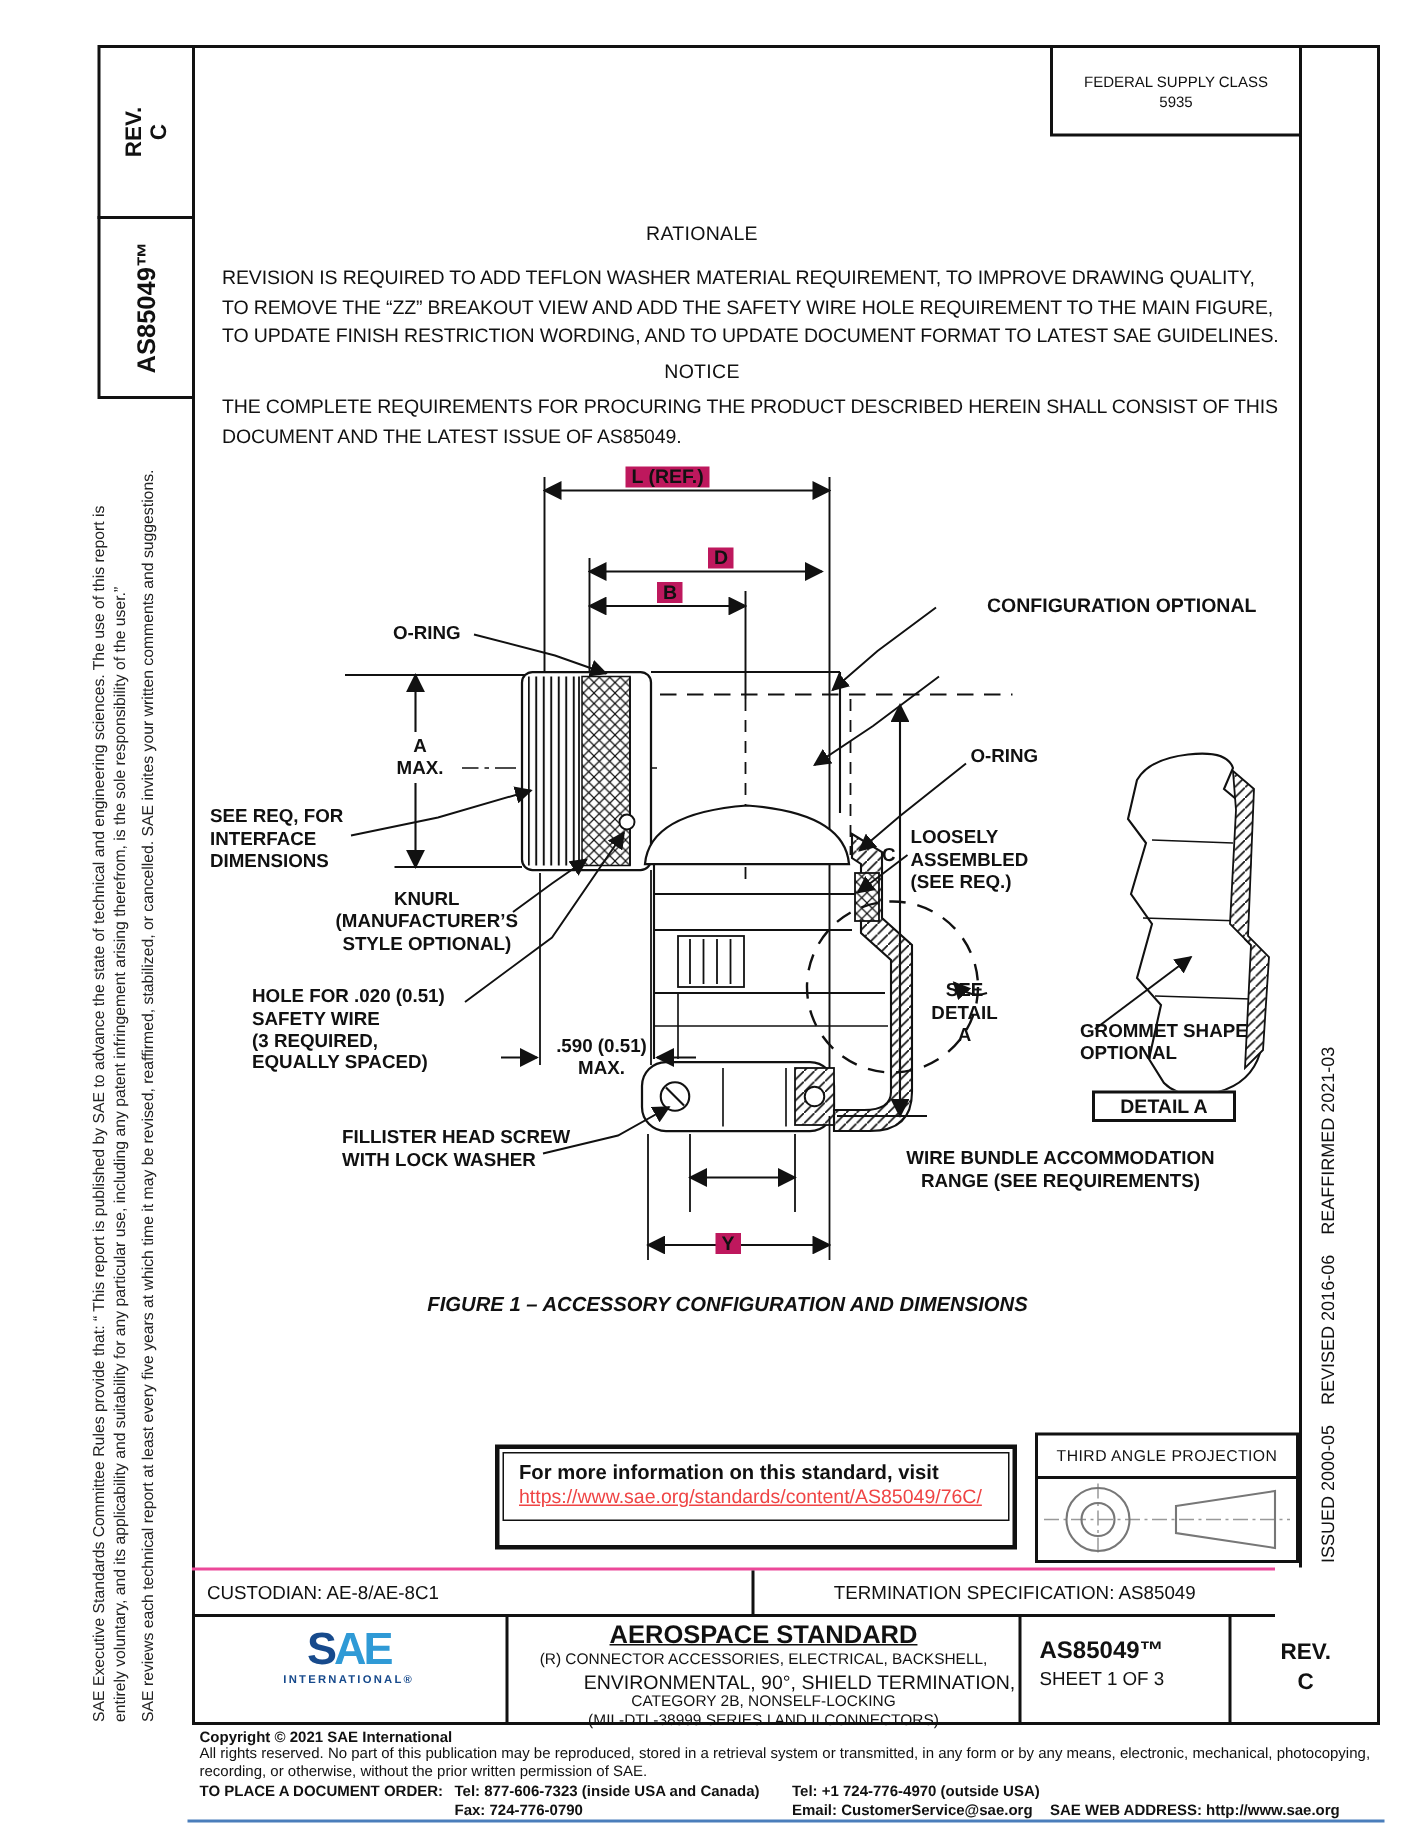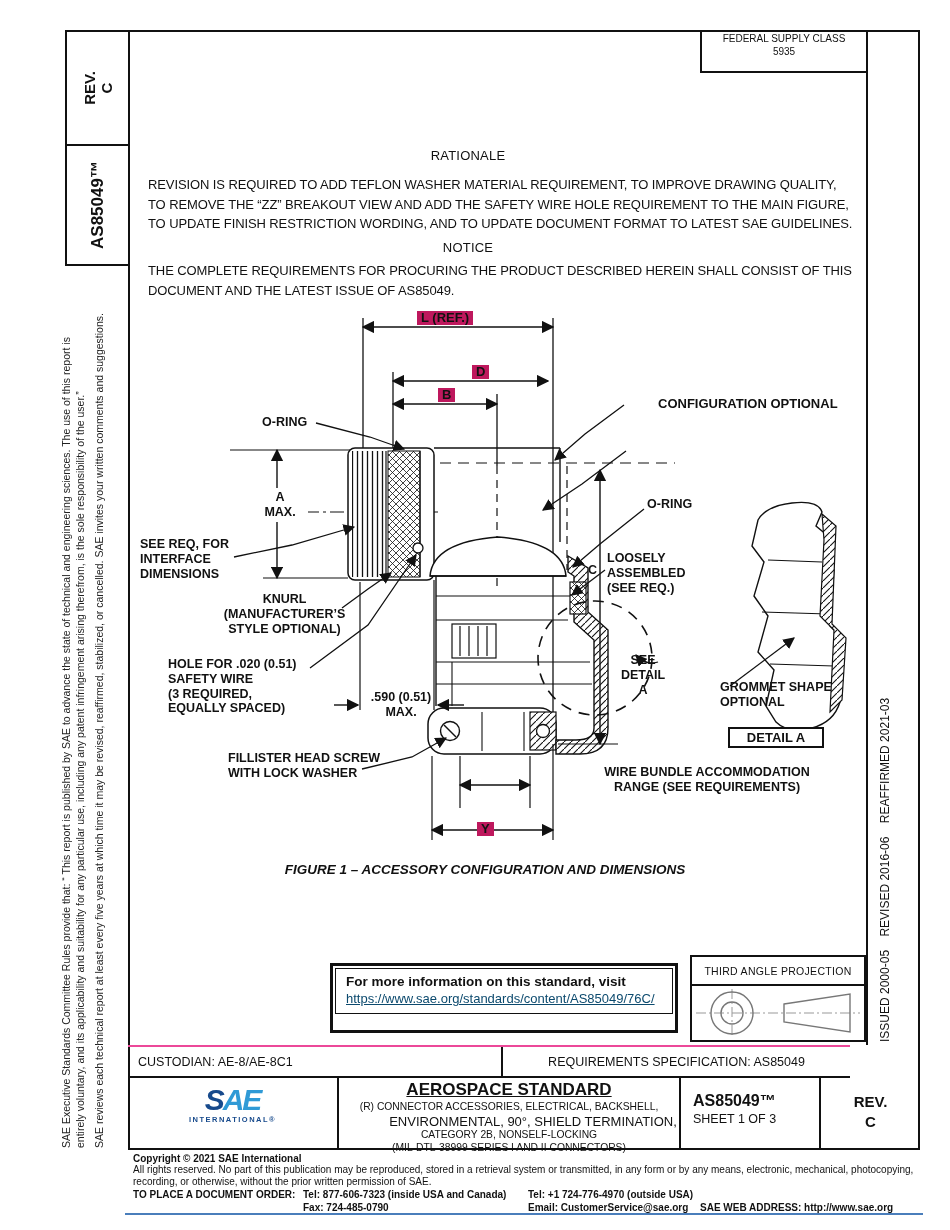--- a/index.html
+++ b/index.html
@@ -17,21 +17,21 @@
            font-size:10.5px;line-height:1.32;color:#222;}
   
   .doc{font-size:13px;line-height:1.5;letter-spacing:-0.1px;}
   .head{font-size:13px;letter-spacing:0.2px;}
   
   .flabel{position:absolute;font-weight:bold;font-size:12.5px;line-height:1.18;white-space:pre-line;}
   .dimlbl{position:absolute;font-weight:bold;font-size:13px;background:#be185d;padding:0 4px;line-height:1.1;}
   
   .infobox-outer{border:3px solid #111;box-sizing:border-box;background:#fff;}
   .infobox-inner{border:1px solid #111;margin:2px;padding:5px 10px 6px 10px;}
-  .link{color:#0c4a6e;text-decoration:underline;font-size:13px;}
+  .link{color:#ef4444;text-decoration:underline;font-size:13px;}
   
   .projbox{border:2px solid #111;box-sizing:border-box;}
   .projhead{border-bottom:2px solid #111;height:27px;display:flex;align-items:center;justify-content:center;
             font-size:10.5px;letter-spacing:0.3px;}
   
   .cell{box-sizing:border-box;}
   .detailA{border:2px solid #111;font-weight:bold;font-size:13px;text-align:center;padding:1px 0;background:#fff;}
   .footer-sm{font-size:10px;line-height:1.18;color:#111;}
   .sae-s{color:#174a8c;} .sae-ae{color:#2f9ad6;}
 </style>
@@ -50,21 +50,21 @@
     <div class="rot b" style="font-size:15px;line-height:1.15;">REV.
 C</div>
   </div>
   <div class="abs frame" style="left:65px;top:144px;width:65px;height:122px;">
     <div class="rot b" style="font-size:17px;">AS85049™</div>
   </div>
 
   <div class="abs" style="left:866px;top:30px;width:2px;height:1015px;background:#111;"></div>
   <div class="abs" style="left:878px;top:1042px;width:440px;transform:rotate(-90deg);transform-origin:0 0;font-size:12px;white-space:pre;">ISSUED 2000-05    REVISED 2016-06    REAFFIRMED 2021-03</div>
 
-  <div class="abs frame ctr" style="left:700px;top:30px;width:168px;height:43px;padding-top:1px;">
+  <div class="abs frame ctr" style="left:700px;top:30px;width:168px;height:61px;padding-top:18px;">
     <div style="font-size:10px;">FEDERAL SUPPLY CLASS</div>
     <div style="font-size:10px;margin-top:2px;">5935</div>
   </div>
 
   <div class="abs ctr head" style="left:148px;top:148px;width:640px;">RATIONALE</div>
   <div class="abs doc pre" style="left:148px;top:175px;width:730px;">REVISION IS REQUIRED TO ADD TEFLON WASHER MATERIAL REQUIREMENT, TO IMPROVE DRAWING QUALITY,
 TO REMOVE THE “ZZ” BREAKOUT VIEW AND ADD THE SAFETY WIRE HOLE REQUIREMENT TO THE MAIN FIGURE,
 TO UPDATE FINISH RESTRICTION WORDING, AND TO UPDATE DOCUMENT FORMAT TO LATEST SAE GUIDELINES.</div>
   <div class="abs ctr head" style="left:148px;top:240px;width:640px;">NOTICE</div>
   <div class="abs doc pre" style="left:148px;top:261px;width:730px;">THE COMPLETE REQUIREMENTS FOR PROCURING THE PRODUCT DESCRIBED HEREIN SHALL CONSIST OF THIS
@@ -231,26 +231,26 @@
       <line x1="4" y1="27" x2="168" y2="27" stroke="#999" stroke-width="1" stroke-dasharray="10 3 2 3"></line>
       <line x1="40" y1="3" x2="40" y2="51" stroke="#999" stroke-width="1" stroke-dasharray="10 3 2 3"></line>
       <circle cx="40" cy="27" r="21" fill="none" stroke="#777" stroke-width="1.4"></circle>
       <circle cx="40" cy="27" r="11" fill="none" stroke="#777" stroke-width="1.4"></circle>
       <polygon points="92,18 158,8 158,46 92,36" fill="none" stroke="#777" stroke-width="1.4"></polygon>
     </svg>
   </div>
 
   <div class="abs" style="left:128px;top:1045px;width:722px;height:33px;border-top:2px solid #ec4899;border-bottom:2px solid #111;box-sizing:border-box;display:flex;">
     <div class="cell" style="width:375px;border-right:2px solid #111;display:flex;align-items:center;padding-left:10px;font-size:12.5px;">CUSTODIAN: AE-8/AE-8C1</div>
-    <div class="cell" style="flex:1;display:flex;align-items:center;justify-content:center;font-size:12.5px;">REQUIREMENTS SPECIFICATION: AS85049</div>
+    <div class="cell" style="flex:1;display:flex;align-items:center;justify-content:center;font-size:12.5px;">TERMINATION SPECIFICATION: AS85049</div>
   </div>
 
   <div class="abs" style="left:128px;top:1078px;width:792px;height:72px;box-sizing:border-box;display:flex;border-bottom:2px solid #111;">
     <div class="cell ctr" style="width:209px;padding-top:8px;">
-      <div class="b" style="font-size:30px;font-style:italic;letter-spacing:-2px;line-height:0.95;"><span class="sae-s">S</span><span class="sae-ae" title="SAE">A​E</span></div>
+      <div class="b" style="font-size:30px;letter-spacing:-2px;line-height:0.95;"><span class="sae-s">S</span><span class="sae-ae" title="SAE">A​E</span></div>
       <div class="b sae-s" style="font-size:7.5px;letter-spacing:1.5px;">INTERNATIONAL®</div>
     </div>
     <div class="cell ctr" style="width:344px;border-left:2px solid #111;border-right:2px solid #111;padding-top:2px;">
       <div class="b" style="font-size:17px;text-decoration:underline;">AEROSPACE STANDARD</div>
       <div style="font-size:10.3px;line-height:1.22;margin-top:1px;">(R) CONNECTOR ACCESSORIES, ELECTRICAL, BACKSHELL,</div>
       <div style="font-size:13px;line-height:1.22;margin-left:48px;">ENVIRONMENTAL, 90°, SHIELD TERMINATION,</div>
       <div style="font-size:10.3px;line-height:1.22;">CATEGORY 2B, NONSELF-LOCKING</div>
       <div style="font-size:10.3px;line-height:1.22;">(MIL-DTL-38999 SERIES I AND II CONNECTORS)</div>
     </div>
     <div class="cell" style="width:140px;border-right:2px solid #111;padding:14px 0 0 12px;">
@@ -260,18 +260,18 @@
     <div class="cell ctr b pre" style="flex:1;font-size:15px;padding-top:14px;line-height:1.3;">REV.
 C</div>
   </div>
 
   <div class="abs footer-sm" style="left:133px;top:1153px;font-weight:bold;">Copyright © 2021 SAE International</div>
   <div class="abs footer-sm pre" style="left:133px;top:1164px;width:790px;">All rights reserved. No part of this publication may be reproduced, stored in a retrieval system or transmitted, in any form or by any means, electronic, mechanical, photocopying,
 recording, or otherwise, without the prior written permission of SAE.</div>
   <div class="abs footer-sm b" style="left:133px;top:1189px;">TO PLACE A DOCUMENT ORDER:</div>
   <div class="abs footer-sm b" style="left:303px;top:1189px;">Tel: 877-606-7323 (inside USA and Canada)</div>
   <div class="abs footer-sm b" style="left:528px;top:1189px;">Tel: +1 724-776-4970 (outside USA)</div>
-  <div class="abs footer-sm b" style="left:303px;top:1202px;">Fax: 724-485-0790</div>
+  <div class="abs footer-sm b" style="left:303px;top:1202px;">Fax: 724-776-0790</div>
   <div class="abs footer-sm b" style="left:528px;top:1202px;">Email: CustomerService@sae.org</div>
   <div class="abs footer-sm b" style="left:700px;top:1202px;">SAE WEB ADDRESS: http://www.sae.org</div>
   <div class="abs" style="left:125px;top:1213px;width:798px;height:2px;background:#4a7ebb;"></div>
 
 </div>
 
 </body></html>

